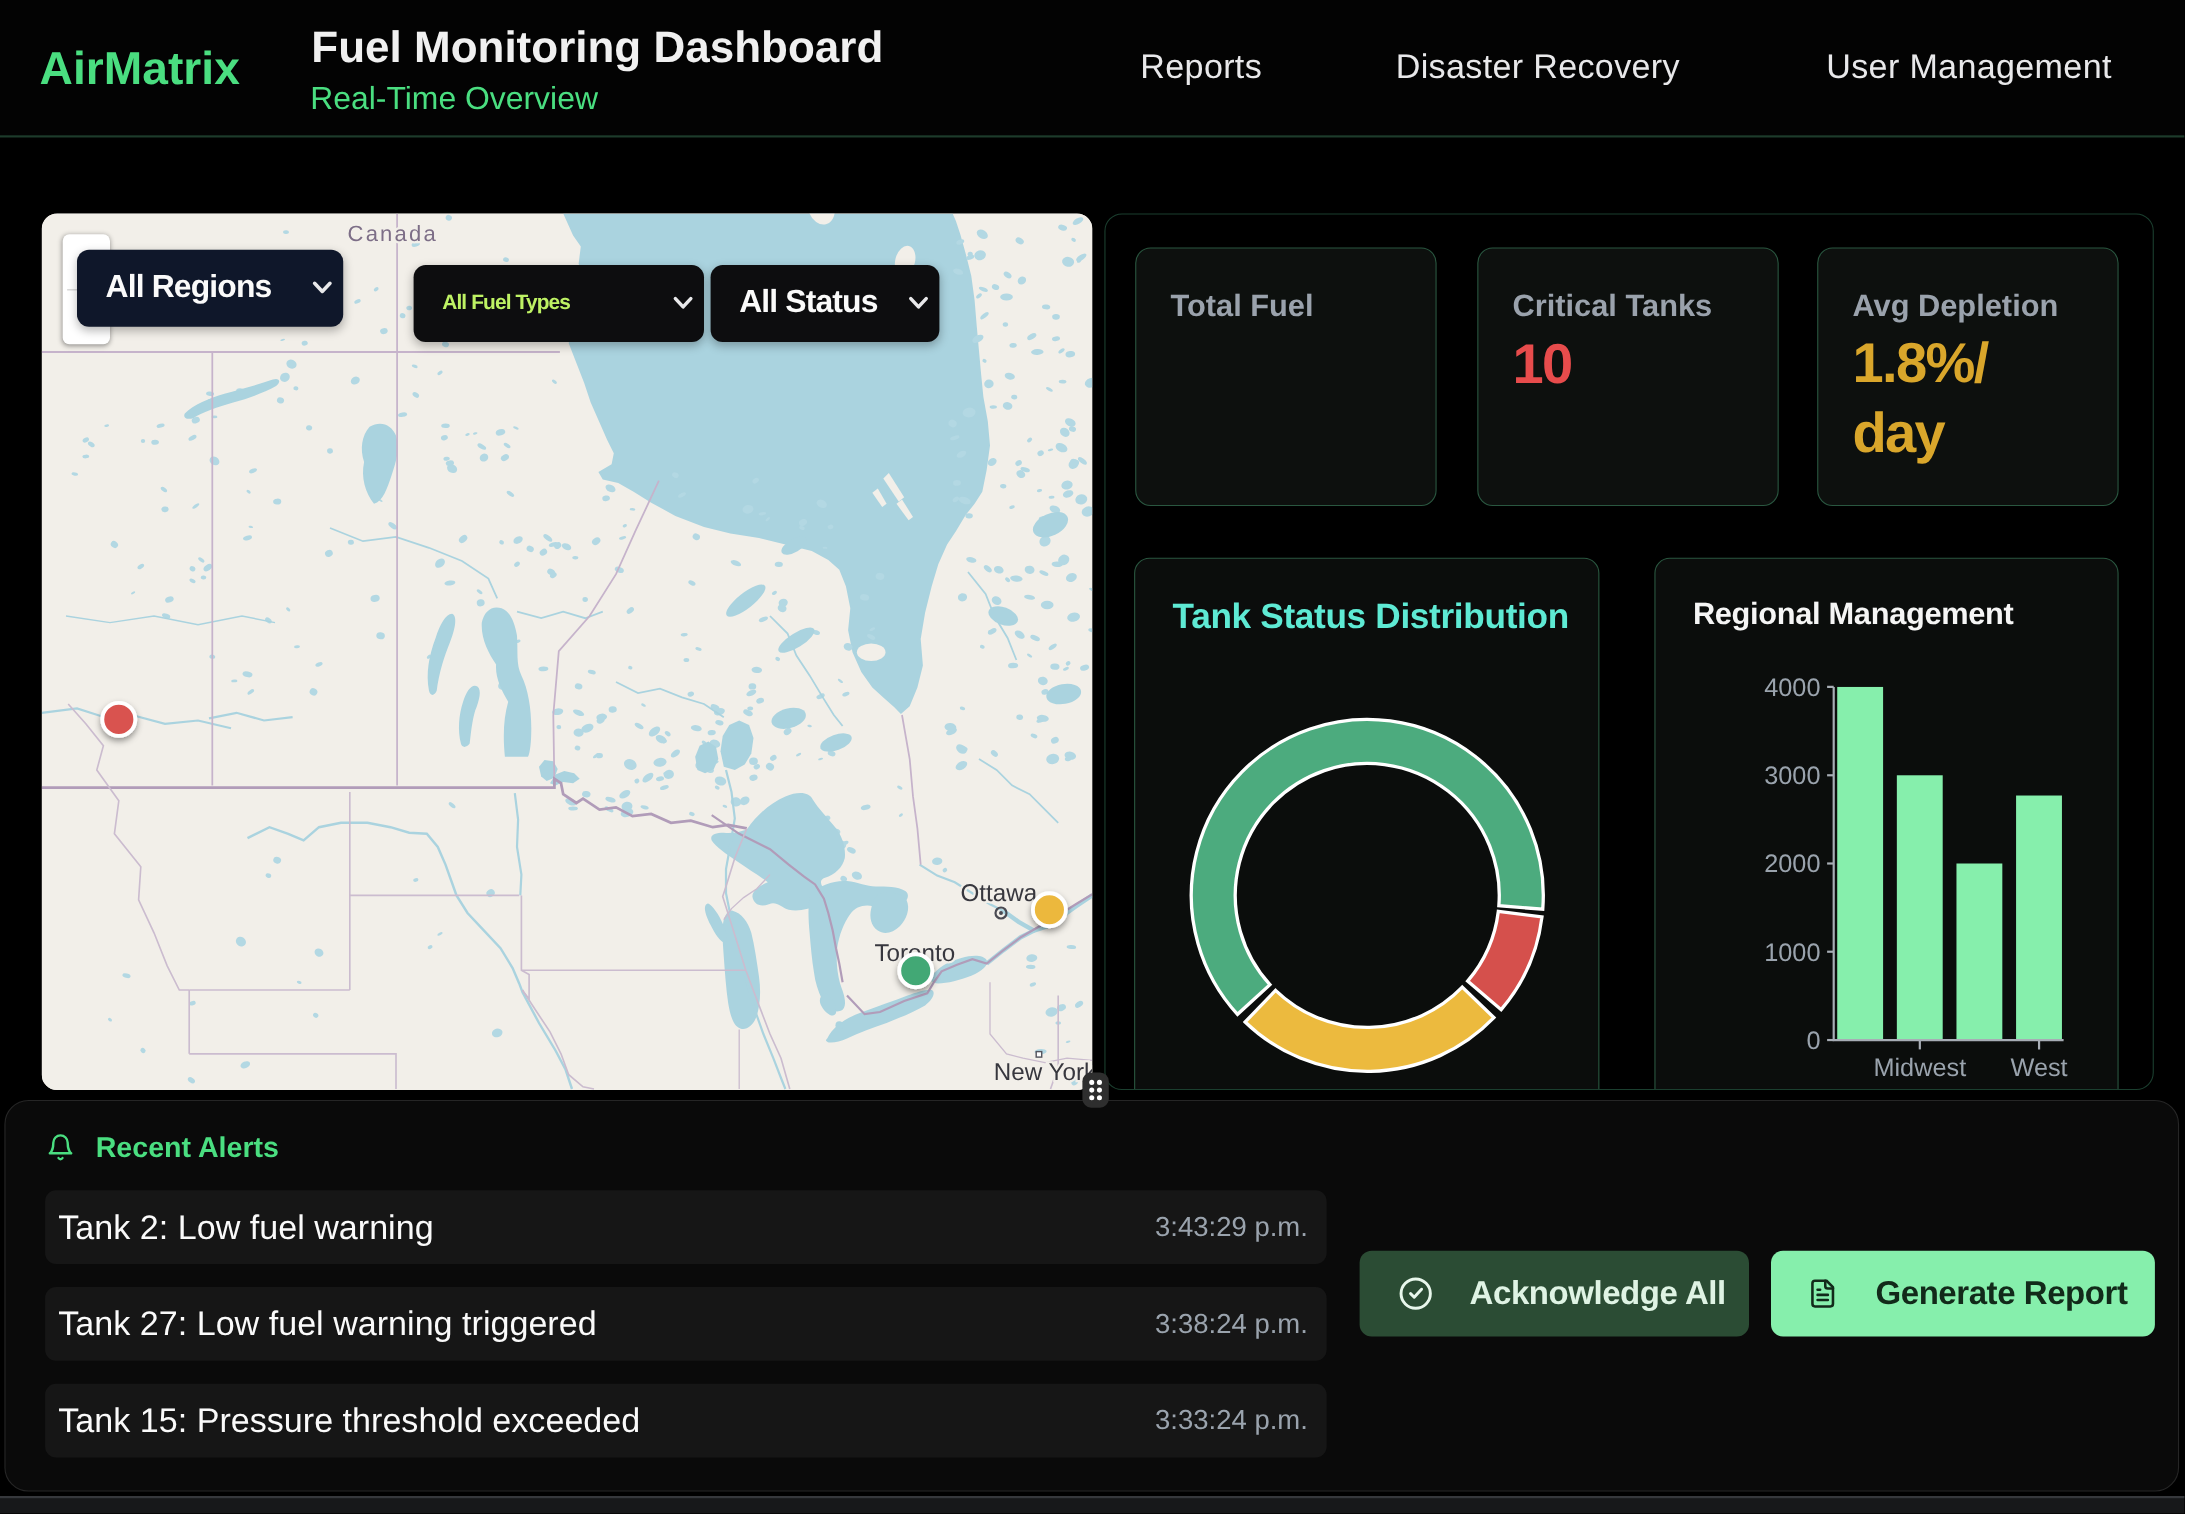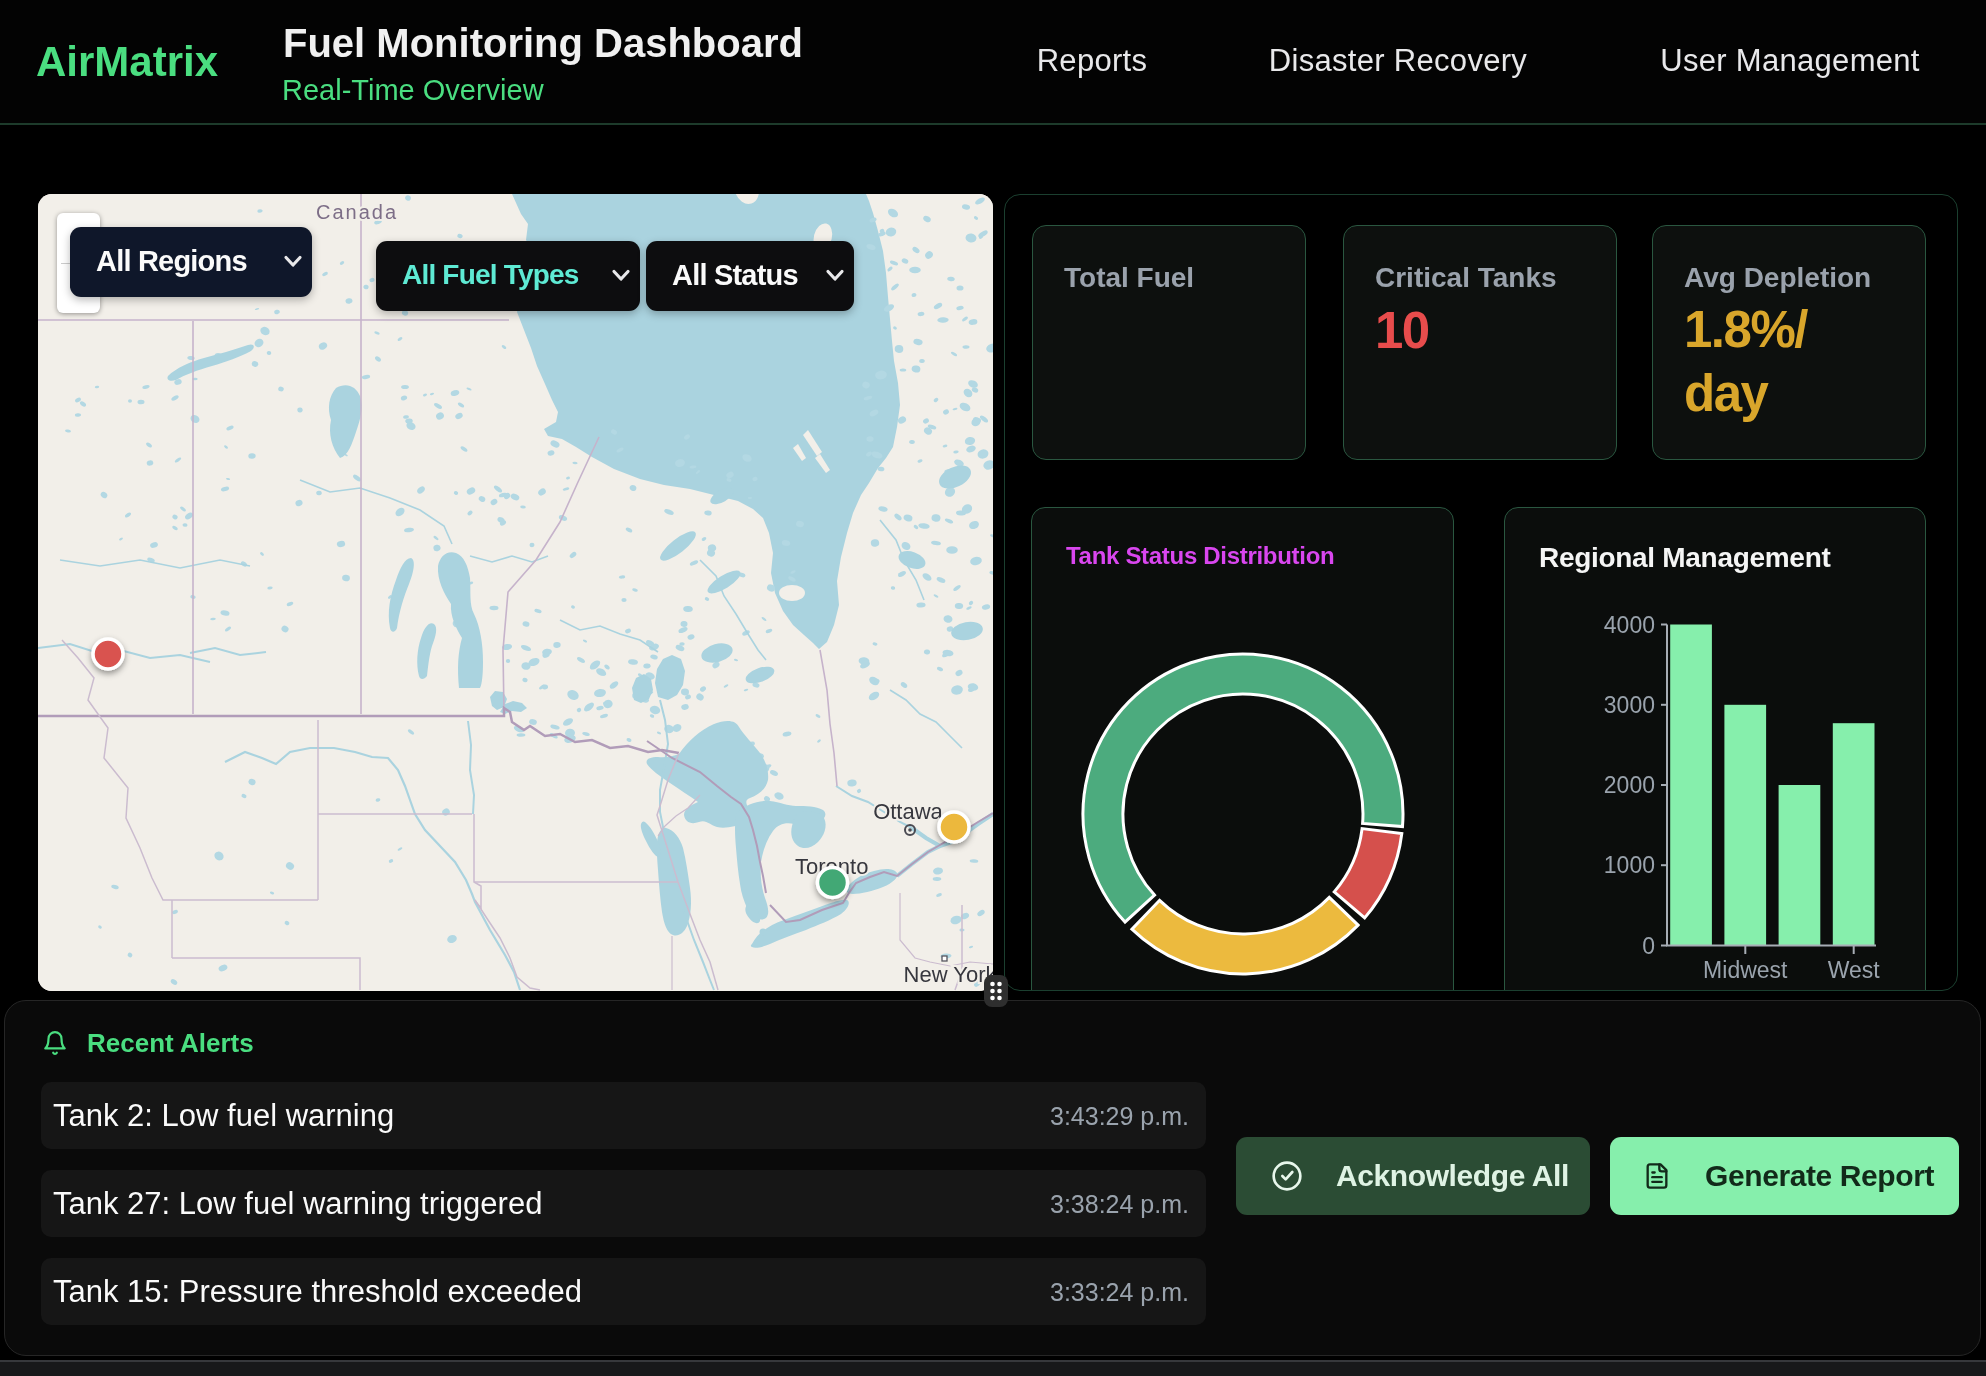--- a/index.html
+++ b/index.html
@@ -510,21 +510,21 @@
 <div style="position:absolute;left:4px;top:50px;width:35px;height:1px;background:#ccc"></div>
 <div style="position:absolute;left:0;top:50px;width:43px;height:50px;font-size:32px;font-weight:bold;color:#333;text-align:center;line-height:46px">−</div>
 </div>
 <div style="position:absolute;left:70px;top:227px;width:242px;height:70px;background:#0f172a;border-radius:11px;box-shadow:0 3px 9px rgba(0,0,0,.28)">
 <span style="position:absolute;left:26px;top:50%;transform:translateY(-52%);font-size:29px;font-weight:600;letter-spacing:-0.8px;color:#fafafa;white-space:nowrap">All Regions</span>
 <span style="position:absolute;right:9px;top:50%;transform:translateY(-50%);line-height:0"><svg width="20" height="14" viewBox="0 0 20 14">
         <path d="M3 2.5 L10 10 L17 2.5" fill="none" stroke="#e8e8ea" stroke-width="3.2" stroke-linecap="round" stroke-linejoin="round"></path>
       </svg></span>
   </div>
 <div style="position:absolute;left:376px;top:241px;width:264px;height:70px;background:#0d0d0f;border-radius:11px;box-shadow:0 3px 9px rgba(0,0,0,.28)">
-<span style="position:absolute;left:26px;top:50%;transform:translateY(-52%);font-size:28px;font-weight:600;letter-spacing:-0.8px;color:#5eead4;white-space:nowrap">All Fuel Types</span>
+<span style="position:absolute;left:26px;top:50%;transform:translateY(-52%);font-size:19px;font-weight:600;letter-spacing:-0.8px;color:#bef264;white-space:nowrap">All Fuel Types</span>
 <span style="position:absolute;right:9px;top:50%;transform:translateY(-50%);line-height:0"><svg width="20" height="14" viewBox="0 0 20 14">
         <path d="M3 2.5 L10 10 L17 2.5" fill="none" stroke="#e8e8ea" stroke-width="3.2" stroke-linecap="round" stroke-linejoin="round"></path>
       </svg></span>
   </div>
 <div style="position:absolute;left:646px;top:241px;width:208px;height:70px;background:#0d0d0f;border-radius:11px;box-shadow:0 3px 9px rgba(0,0,0,.28)">
 <span style="position:absolute;left:26px;top:50%;transform:translateY(-52%);font-size:29px;font-weight:600;letter-spacing:-0.8px;color:#fafafa;white-space:nowrap">All Status</span>
 <span style="position:absolute;right:9px;top:50%;transform:translateY(-50%);line-height:0"><svg width="20" height="14" viewBox="0 0 20 14">
         <path d="M3 2.5 L10 10 L17 2.5" fill="none" stroke="#e8e8ea" stroke-width="3.2" stroke-linecap="round" stroke-linejoin="round"></path>
       </svg></span>
   </div>
@@ -535,21 +535,21 @@
     </div>
 <div style="position:absolute;left:338px;top:30px;width:274px;height:235px;background:#0d100e;border:1.5px solid #2a5740;border-radius:14px">
 <div style="position:absolute;left:31px;top:36px;font-size:28px;font-weight:600;color:#9aa2ac">Critical Tanks</div>
 <div style="position:absolute;left:31px;top:72px;font-size:51px;font-weight:bold;letter-spacing:-1.5px;color:#e74c4c;line-height:65px">10</div>
     </div>
 <div style="position:absolute;left:647px;top:30px;width:274px;height:235px;background:#0d100e;border:1.5px solid #2a5740;border-radius:14px">
 <div style="position:absolute;left:31px;top:36px;font-size:28px;font-weight:600;color:#9aa2ac">Avg Depletion</div>
 <div style="position:absolute;left:31px;top:72px;font-size:51px;font-weight:bold;letter-spacing:-1.5px;color:#d9a62b;line-height:64px">1.8%/<br>day</div>
     </div>
 <div style="position:absolute;left:26px;top:312px;width:423px;height:500px;background:#0b0d0c;border:1.5px solid #2a5740;border-radius:14px">
-<div style="position:absolute;left:34px;top:34px;font-size:24px;font-weight:bold;letter-spacing:-0.3px;color:#d946ef">Tank Status Distribution</div>
+<div style="position:absolute;left:34px;top:34px;font-size:32px;font-weight:bold;letter-spacing:-0.3px;color:#5eead4">Tank Status Distribution</div>
 <svg width="423" height="482" viewBox="0 0 423 482" style="position:absolute;left:0;top:0">
         <path d="M93.0,414.1 A160,160 0 1 1 370.5,318.6 L330.6,315.4 A120,120 0 1 0 122.5,387.1 Z" fill="#4cab7e" stroke="#ffffff" stroke-width="3"></path>
 <path d="M369.8,325.5 A160,160 0 0 1 332.7,409.9 L302.2,383.9 A120,120 0 0 0 330.1,320.6 Z" fill="#d5504c" stroke="#ffffff" stroke-width="3"></path>
 <path d="M326.1,417.1 A160,160 0 0 1 99.9,421.1 L127.6,392.3 A120,120 0 0 0 297.3,389.4 Z" fill="#ecba3e" stroke="#ffffff" stroke-width="3"></path>
       </svg>
 </div>
 <div style="position:absolute;left:499px;top:312px;width:422px;height:500px;background:#0b0d0c;border:1.5px solid #2a5740;border-radius:14px">
 <div style="position:absolute;left:34px;top:34px;font-size:28px;font-weight:bold;letter-spacing:-0.3px;color:#f5f5f5">Regional Management</div>
 <svg width="422" height="482" viewBox="0 0 422 482" style="position:absolute;left:0;top:0">
 <rect x="165.2" y="116.5" width="41.7" height="321.0" fill="#86efac"></rect>

